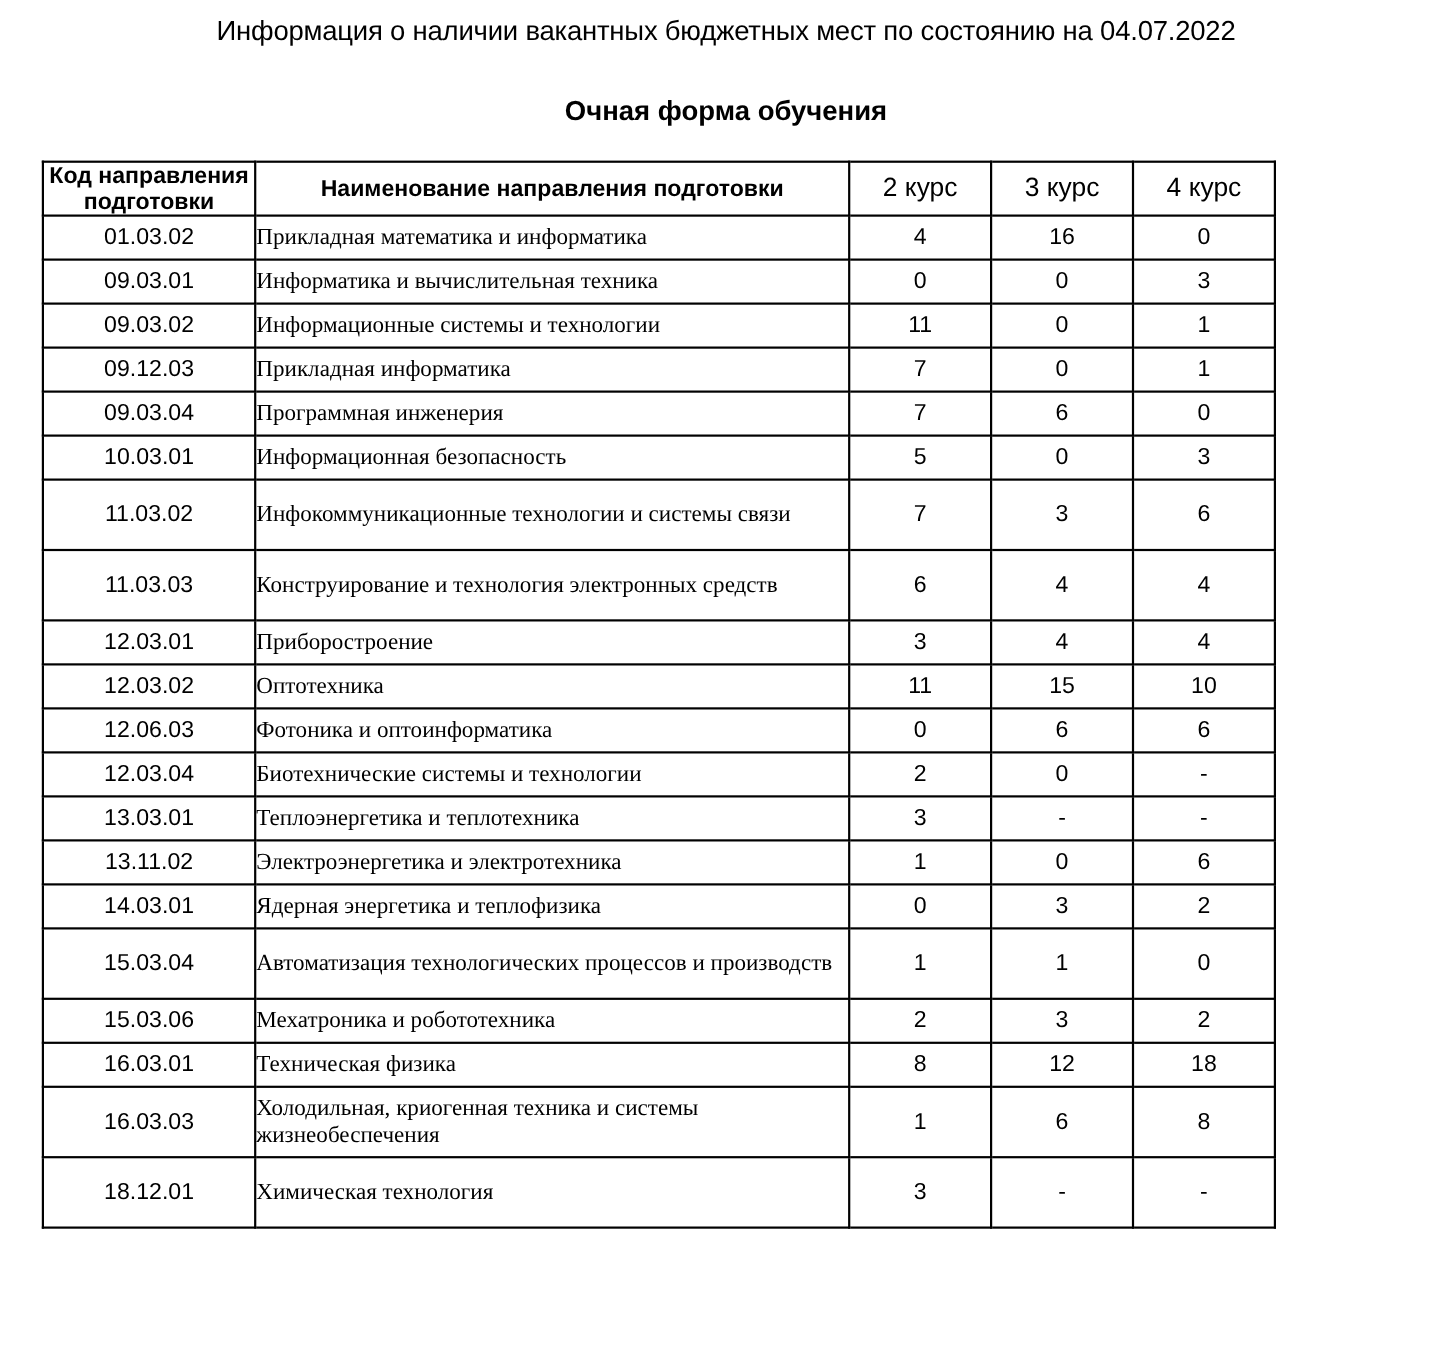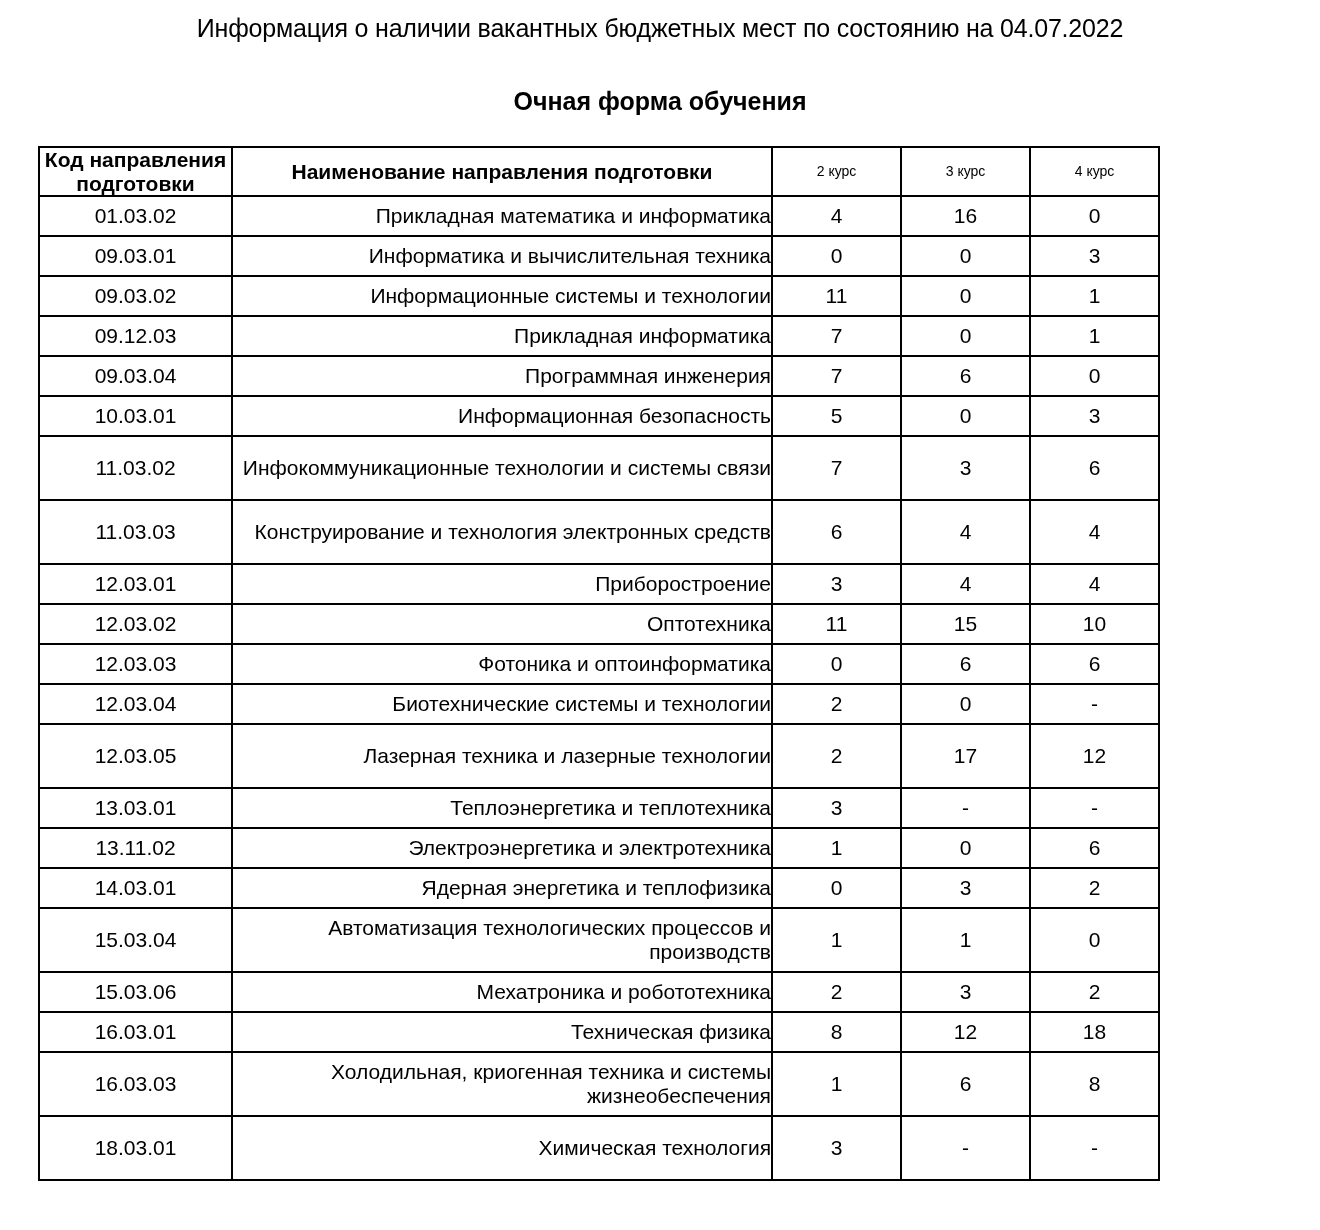--- a/index.html
+++ b/index.html
@@ -56,35 +56,36 @@
     font-size: 21px;
     font-weight: bold;
     text-align: center;
     line-height: 1.12;
     padding: 5px 4px;
   }
   thead th.th-name {
     text-align: center;
   }
   thead th.th-course {
-    font-size: 14px;
+    font-size: 24px;
     font-weight: normal;
   }
   tbody td {
     font-size: 21px;
     line-height: 1.14;
     height: 38px;
   }
   td.code {
     text-align: center;
     padding: 3px 4px;
   }
   td.name {
-    text-align: right;
+    text-align: left;
     padding: 3px 6px 3px 10px;
+    font-family: Liberation Serif, serif;
   }
   td.num {
     text-align: center;
     padding: 3px 4px;
   }
   td.two-line {
     height: 62px;
   }
 </style>
 </head>
@@ -178,39 +179,32 @@
           <td class="num">4</td>
         </tr>
         <tr>
           <td class="code">12.03.02</td>
           <td class="name">Оптотехника</td>
           <td class="num">11</td>
           <td class="num">15</td>
           <td class="num">10</td>
         </tr>
         <tr>
-          <td class="code">12.03.03</td>
+          <td class="code">12.06.03</td>
           <td class="name">Фотоника и оптоинформатика</td>
           <td class="num">0</td>
           <td class="num">6</td>
           <td class="num">6</td>
         </tr>
         <tr>
           <td class="code">12.03.04</td>
           <td class="name">Биотехнические системы и технологии</td>
           <td class="num">2</td>
           <td class="num">0</td>
           <td class="num">-</td>
-        </tr>
-        <tr>
-          <td class="code two-line">12.03.05</td>
-          <td class="name two-line">Лазерная техника и лазерные технологии</td>
-          <td class="num two-line">2</td>
-          <td class="num two-line">17</td>
-          <td class="num two-line">12</td>
         </tr>
         <tr>
           <td class="code">13.03.01</td>
           <td class="name">Теплоэнергетика и теплотехника</td>
           <td class="num">3</td>
           <td class="num">-</td>
           <td class="num">-</td>
         </tr>
         <tr>
           <td class="code">13.11.02</td>
@@ -248,21 +242,21 @@
           <td class="num">18</td>
         </tr>
         <tr>
           <td class="code two-line">16.03.03</td>
           <td class="name two-line">Холодильная, криогенная техника и системы жизнеобеспечения</td>
           <td class="num two-line">1</td>
           <td class="num two-line">6</td>
           <td class="num two-line">8</td>
         </tr>
         <tr>
-          <td class="code two-line">18.03.01</td>
+          <td class="code two-line">18.12.01</td>
           <td class="name two-line">Химическая технология</td>
           <td class="num two-line">3</td>
           <td class="num two-line">-</td>
           <td class="num two-line">-</td>
         </tr>
       </tbody>
     </table>
   </div>
 
 </div>

